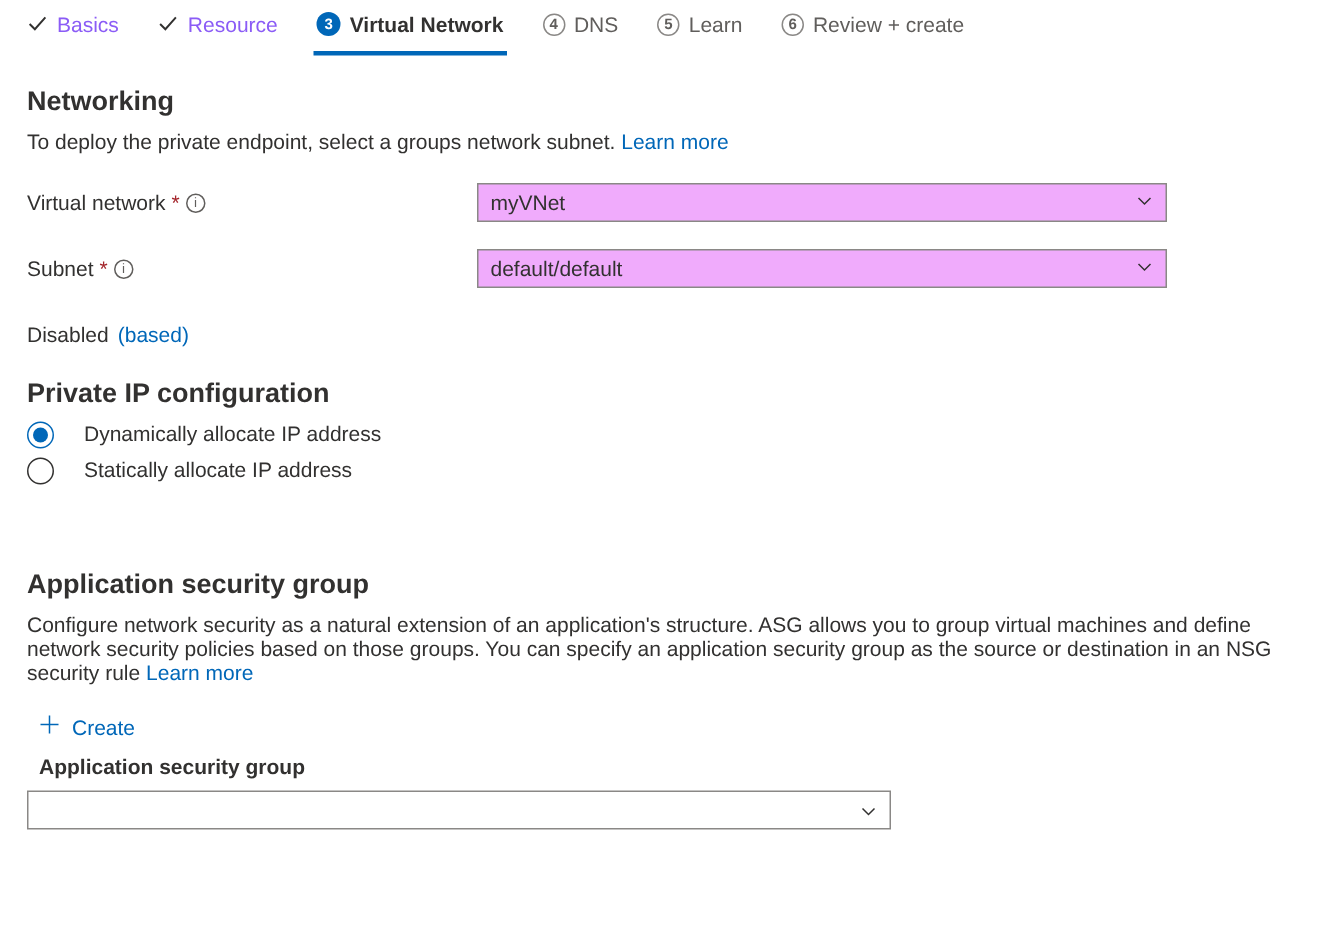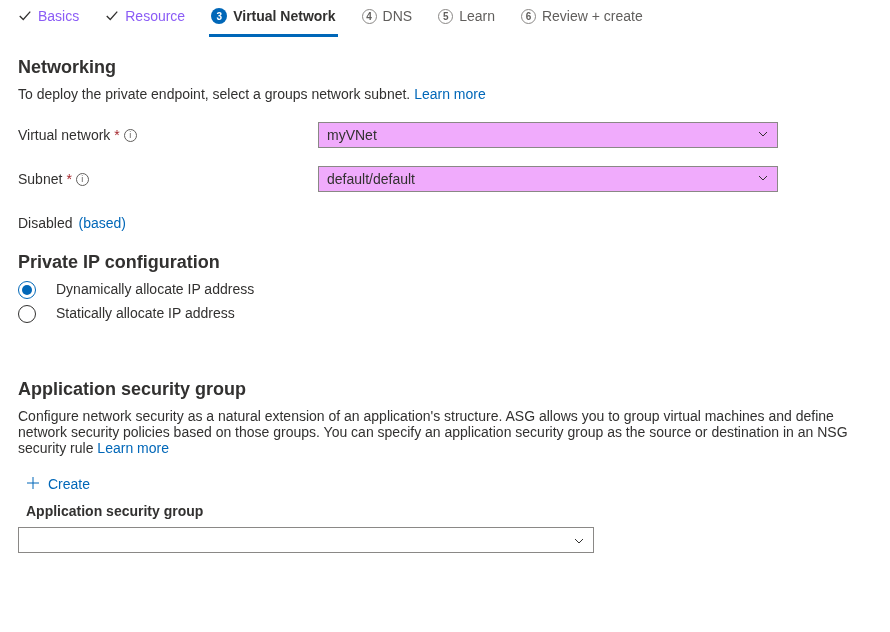--- a/index.html
+++ b/index.html
@@ -38,21 +38,21 @@
 .info{width:13px;height:13px;border:1px solid #605e5c;border-radius:50%;display:inline-flex;align-items:center;justify-content:center;font-size:9px;color:#605e5c}
 .select{position:relative;width:460px;height:26px;border:1px solid var(--border);display:flex;align-items:center;padding:0 8px;background:#f0abfc}
 .select .chev{position:absolute;right:8px}
 .chev svg{width:12px;height:12px}
 .val{display:flex;align-items:center;gap:6px}
 .section{}
 .radio-row{display:flex;gap:20px;margin:6px 0}
 .radio{width:18px;height:18px;border:1px solid #323130;border-radius:50%;display:flex;align-items:center;justify-content:center}
 .radio.checked{border-color:var(--blue)}
 .radio.checked::after{content:"";width:10px;height:10px;background:var(--blue);border-radius:50%}
-.create-btn{display:inline-flex;gap:8px;padding:6px 8px;color:var(--blue)}
+.create-btn{display:inline-flex;align-items:center;gap:8px;padding:6px 8px;color:var(--blue)}
 .create-btn svg{width:14px;height:14px}
 .asg-label{font-weight:600;margin:4px 0 8px 8px}
 .asg-select{width:576px;height:26px;border:1px solid var(--border);position:relative;background:#fff;margin-left:0}
 .asg-select .chev{position:absolute;right:8px;top:6px}
 </style>
 </head>
 <body>
 
 <div class="tabs">
   <div class="tab done">

